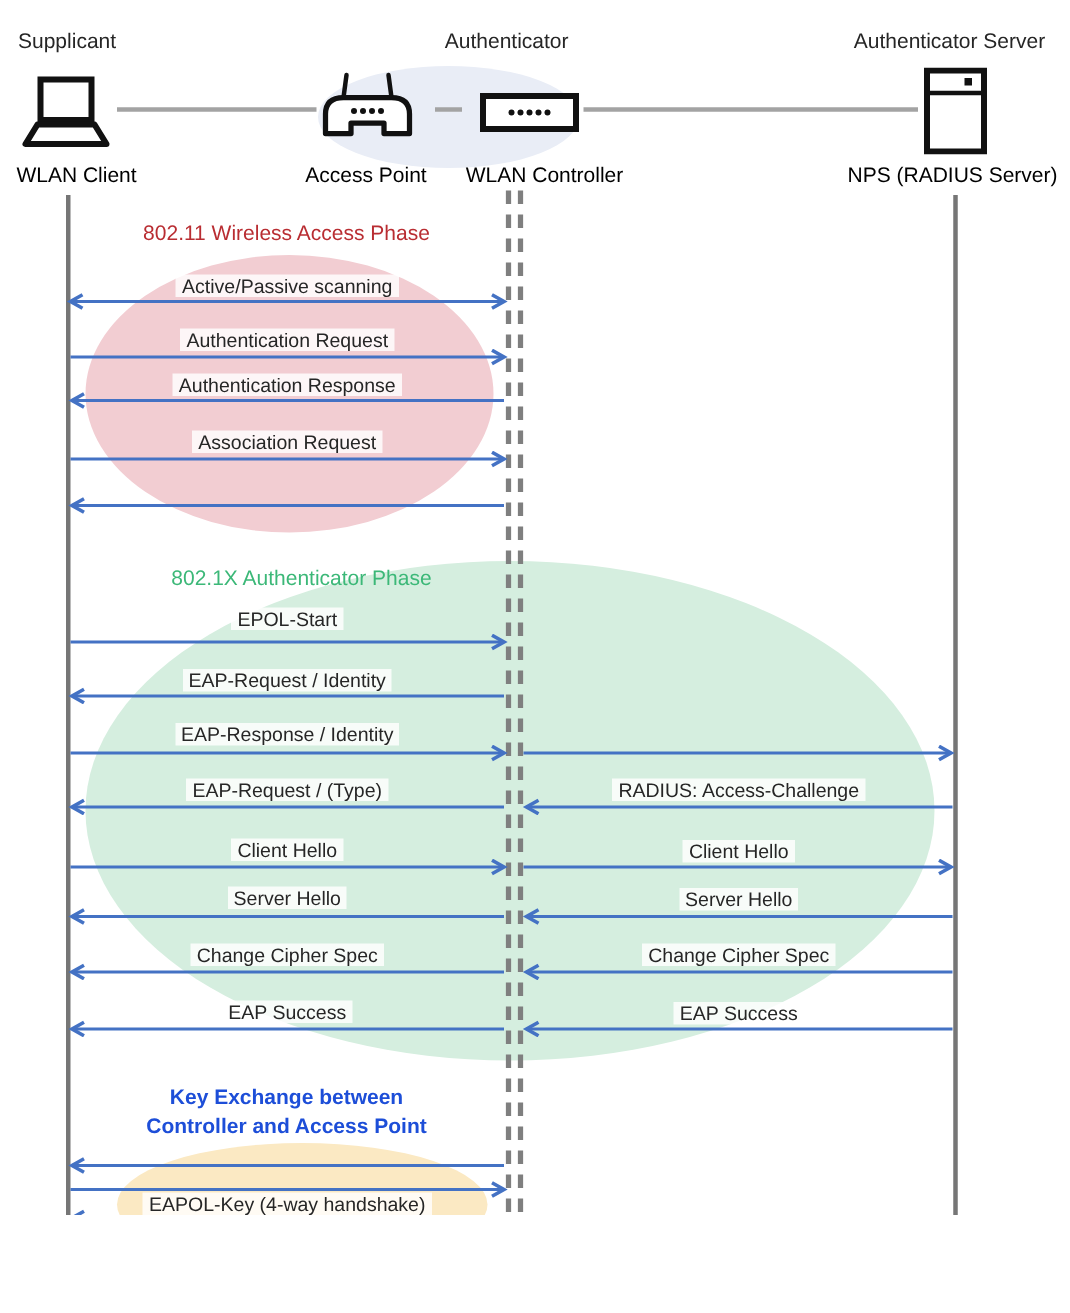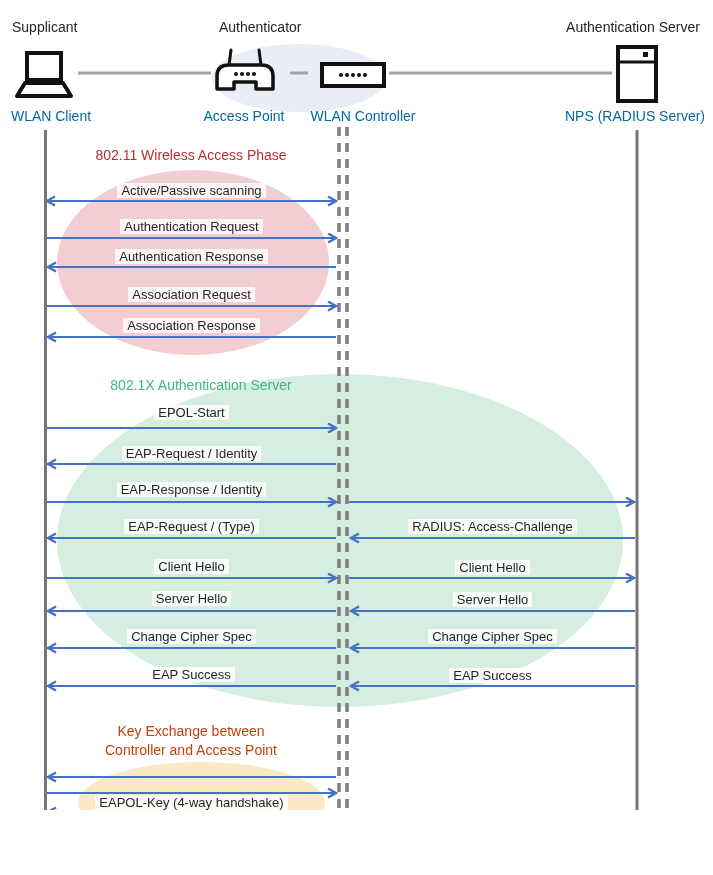--- a/index.html
+++ b/index.html
@@ -1,30 +1,30 @@
 <!DOCTYPE html>
 <html><head>
 <meta charset="utf-8">
 <style>
   html,body{margin:0;padding:0;background:#fff;}
   #stage{position:relative;width:713px;height:810px;background:#fff;overflow:hidden;
          font-family:"Liberation Sans", sans-serif;color:#262626;}
   .ellipse{position:absolute;border-radius:50%;z-index:1;}
   #svg-layer{position:absolute;left:0;top:0;z-index:2;}
   .hdr{position:absolute;font-size:14px;color:#262626;z-index:3;white-space:nowrap;}
-  .node-label{position:absolute;font-size:14px;color:#0369a1;z-index:3;text-align:center;white-space:nowrap;}
+  .node-label{position:absolute;font-size:14px;color:#000000;z-index:3;text-align:center;white-space:nowrap;}
   .phase-title{position:absolute;font-size:14px;z-index:3;text-align:center;line-height:19px;white-space:nowrap;}
   .msg{position:absolute;font-size:13px;z-index:3;text-align:center;white-space:nowrap;}
   .msg span{background:rgba(255,255,255,0.82);padding:0 4px;display:inline-block;line-height:15px;}
   .msg-left{left:47px;width:289px;}
   .msg-right{left:349px;width:287px;}
   .icon{position:absolute;z-index:3;}
   .title-red{color:#B92D32;}
   .title-green{color:#3CB878;}
-  .title-orange{color:#c2410c;}
+  .title-orange{color:#1d4ed8;font-weight:bold;}
 </style>
 </head>
 <body>
 
 <div id="stage">
 
   <div class="ellipse" style="left:212px;top:44px;width:174px;height:68px;background:#E9EDF6;"></div>
   <div class="ellipse" style="left:57px;top:170px;width:272px;height:185px;background:#F2CDD2;"></div>
   <div class="ellipse" style="left:57px;top:374px;width:566px;height:333px;background:#D5EEDF;"></div>
   <div class="ellipse" style="left:78px;top:762px;width:247px;height:82px;background:#FBE9C3;"></div>
@@ -73,22 +73,22 @@
       <line x1="349" y1="502" x2="634" y2="502" marker-end="url(#ah)"></line>
       <line x1="635" y1="538" x2="351" y2="538" marker-end="url(#ah)"></line>
       <line x1="349" y1="578" x2="634" y2="578" marker-end="url(#ah)"></line>
       <line x1="635" y1="611" x2="351" y2="611" marker-end="url(#ah)"></line>
       <line x1="635" y1="648" x2="351" y2="648" marker-end="url(#ah)"></line>
       <line x1="635" y1="686" x2="351" y2="686" marker-end="url(#ah)"></line>
     </g>
   </svg>
 
   <div class="hdr" style="left:12px;top:19px;">Supplicant</div>
-  <div class="hdr" style="left:219px;top:19px;width:160px;text-align:left;">Authenticator</div>
-  <div class="hdr" style="left:553px;top:19px;width:160px;text-align:center;">Authentication Server</div>
+  <div class="hdr" style="left:219px;top:19px;width:160px;text-align:right;">Authenticator</div>
+  <div class="hdr" style="left:553px;top:19px;width:160px;text-align:center;">Authenticator Server</div>
 
   <div class="icon" style="left:10px;top:50px;">
     <svg width="68" height="50" viewBox="0 0 68 50">
       <rect x="17" y="3" width="34" height="27" fill="#fff" stroke="#111" stroke-width="4"></rect>
       <polygon points="7,46 61,46 53,33 15,33" fill="#fff" stroke="#111" stroke-width="4" stroke-linejoin="round"></polygon>
     </svg>
   </div>
   <div class="icon" style="left:212px;top:46px;">
     <svg width="66" height="48" viewBox="0 0 66 48">
       <line x1="19" y1="4" x2="17" y2="19" stroke="#111" stroke-width="3" stroke-linecap="round"></line>
@@ -117,31 +117,30 @@
       <rect x="28" y="7" width="5" height="5" fill="#111"></rect>
     </svg>
   </div>
 
   <div class="node-label" style="left:0px;top:108px;width:102px;">WLAN Client</div>
   <div class="node-label" style="left:194px;top:108px;width:100px;">Access Point</div>
   <div class="node-label" style="left:302px;top:108px;width:122px;">WLAN Controller</div>
   <div class="node-label" style="left:557px;top:108px;width:156px;">NPS (RADIUS Server)</div>
 
   <div class="phase-title title-red" style="left:60px;top:146px;width:262px;">802.11 Wireless Access Phase</div>
-  <div class="phase-title title-green" style="left:70px;top:376px;width:262px;">802.1X Authentication Server</div>
+  <div class="phase-title title-green" style="left:70px;top:376px;width:262px;">802.1X Authenticator Phase</div>
   <div class="phase-title title-orange" style="left:60px;top:722px;width:262px;">
     <div>Key Exchange between</div>
     <div>Controller and Access Point</div>
   </div>
 
   <div class="msg msg-left" style="top:183px;"><span>Active/Passive scanning</span></div>
   <div class="msg msg-left" style="top:219px;"><span>Authentication Request</span></div>
   <div class="msg msg-left" style="top:249px;"><span>Authentication Response</span></div>
   <div class="msg msg-left" style="top:287px;"><span>Association Request</span></div>
-  <div class="msg msg-left" style="top:318px;"><span>Association Response</span></div>
   <div class="msg msg-left" style="top:405px;"><span>EPOL-Start</span></div>
   <div class="msg msg-left" style="top:446px;"><span>EAP-Request / Identity</span></div>
   <div class="msg msg-left" style="top:482px;"><span>EAP-Response / Identity</span></div>
   <div class="msg msg-left" style="top:519px;"><span>EAP-Request / (Type)</span></div>
   <div class="msg msg-left" style="top:559px;"><span>Client Hello</span></div>
   <div class="msg msg-left" style="top:591px;"><span>Server Hello</span></div>
   <div class="msg msg-left" style="top:629px;"><span>Change Cipher Spec</span></div>
   <div class="msg msg-left" style="top:667px;"><span>EAP Success</span></div>
   <div class="msg msg-left" style="top:795px;"><span>EAPOL-Key (4-way handshake)</span></div>
 

